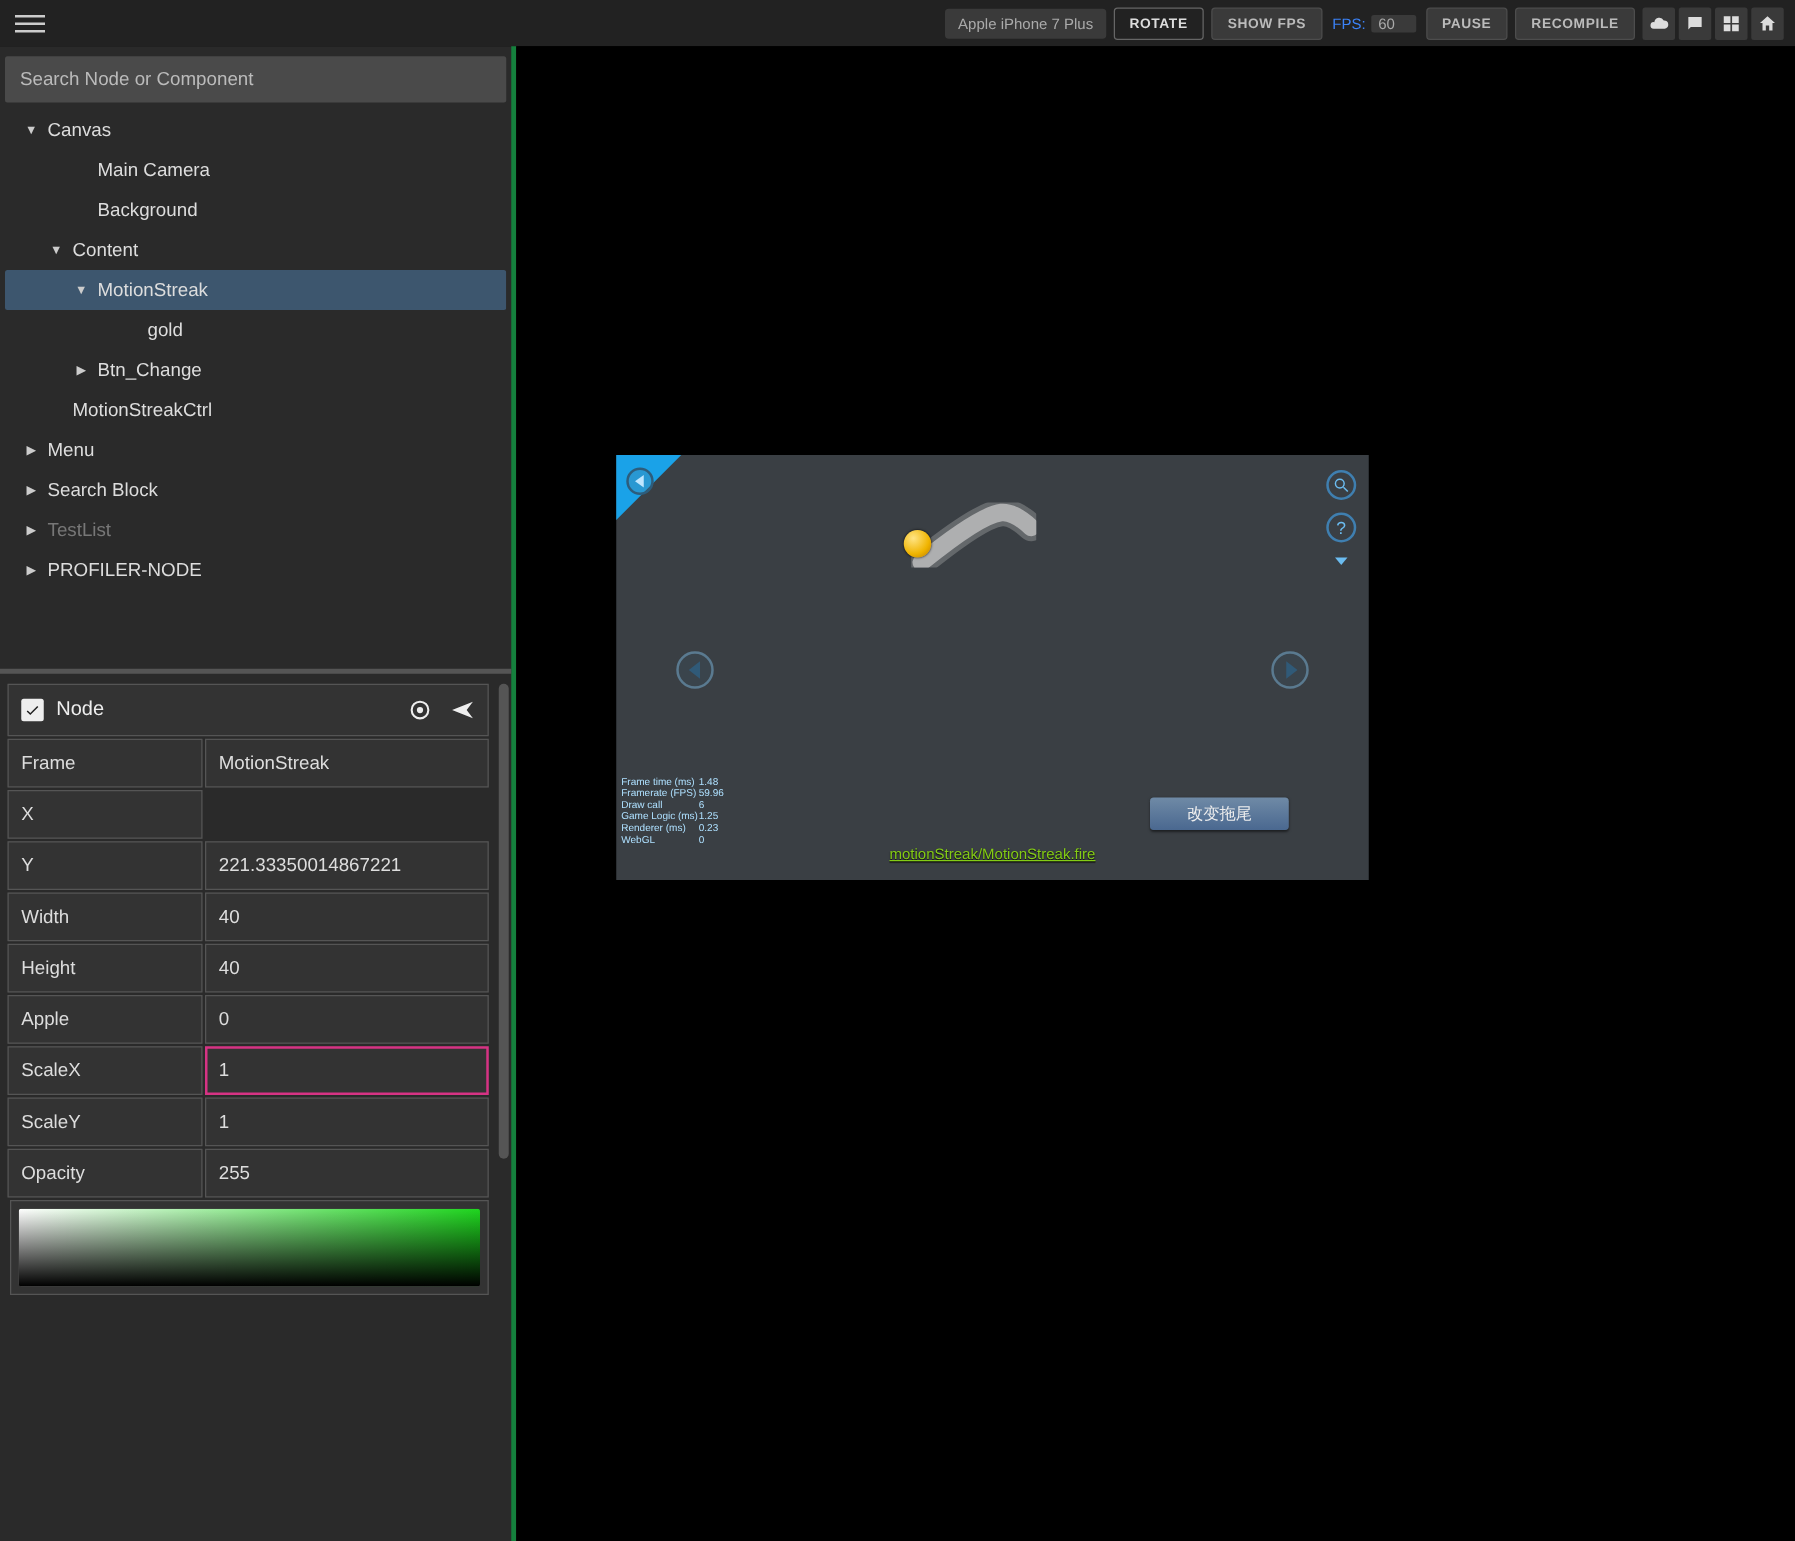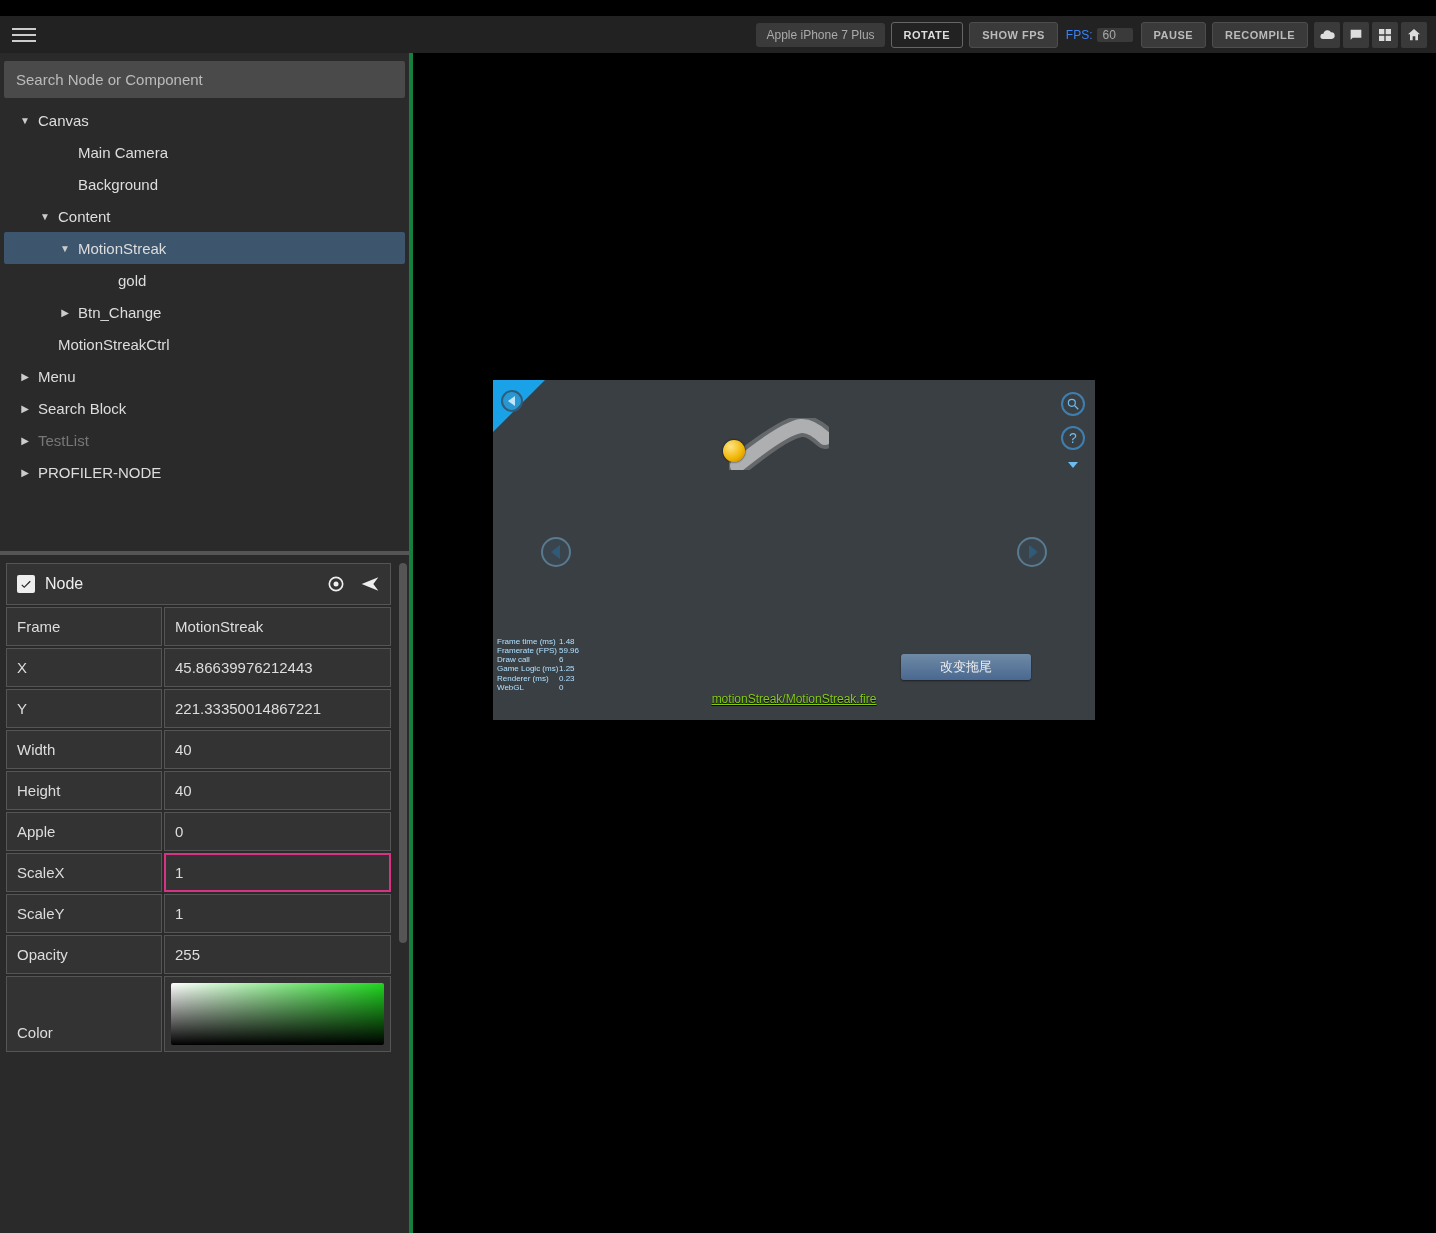--- a/index.html
+++ b/index.html
@@ -12,21 +12,20 @@
     overflow: hidden;
   }
 
   
   .topbar {
     height: 37px;
     background: #222;
     display: flex;
     align-items: center;
     padding: 0 6px;
-    margin-top: 16px;
   }
   .hamburger {
     width: 24px; height: 24px;
     display: flex; flex-direction: column; justify-content: center; gap: 4px;
     cursor: pointer; margin-left: 6px;
   }
   .hamburger span { height: 2px; background: #ccc; }
   .top-spacer { flex: 1; }
   .device-select {
     background: #3a3a3a; color: #aaa; border: none;
@@ -205,21 +204,21 @@
     border-right: 9px solid #305a78; margin-right: 2px;
   }
   .tri-right {
     width: 0; height: 0;
     border-top: 7px solid transparent;
     border-bottom: 7px solid transparent;
     border-left: 9px solid #305a78; margin-left: 2px;
   }
   .action-btn {
     position: absolute; right: 64px; bottom: 40px;
-    width: 130px; height: 26px;
+    width: 111px; height: 26px;
     background: linear-gradient(#6f8aa6, #4a6890);
     border-radius: 3px; color: #eee; font-size: 13px;
     display: flex; align-items: center; justify-content: center;
     box-shadow: 0 1px 2px rgba(0,0,0,.5);
   }
   .stats {
     position: absolute; left: 4px; bottom: 28px;
     font-size: 8px; color: #aee0ff; line-height: 1.15;
   }
   .stats-row { display: flex; }
@@ -347,21 +346,20 @@
               </svg>
           </div>
         </div>
 
         <div class="prop-row">
           <div class="prop-label">Frame</div>
           <div class="prop-value">MotionStreak</div>
         </div>
         <div class="prop-row">
           <div class="prop-label">X</div>
-          <div class="prop-value">45.86639976212443</div>
         </div>
         <div class="prop-row">
           <div class="prop-label">Y</div>
           <div class="prop-value">221.33350014867221</div>
         </div>
         <div class="prop-row">
           <div class="prop-label">Width</div>
           <div class="prop-value">40</div>
         </div>
         <div class="prop-row">
@@ -378,21 +376,20 @@
         </div>
         <div class="prop-row">
           <div class="prop-label">ScaleY</div>
           <div class="prop-value">1</div>
         </div>
         <div class="prop-row">
           <div class="prop-label">Opacity</div>
           <div class="prop-value">255</div>
         </div>
         <div class="prop-row">
-          <div class="prop-label" style="display:flex;align-items:flex-end;">Color</div>
           <div class="prop-color">
             <div class="color-gradient"></div>
           </div>
         </div>
       </div>
       <div class="inspector-scroll"></div>
     </div>
   </div>
 
   <div class="right-panel">

